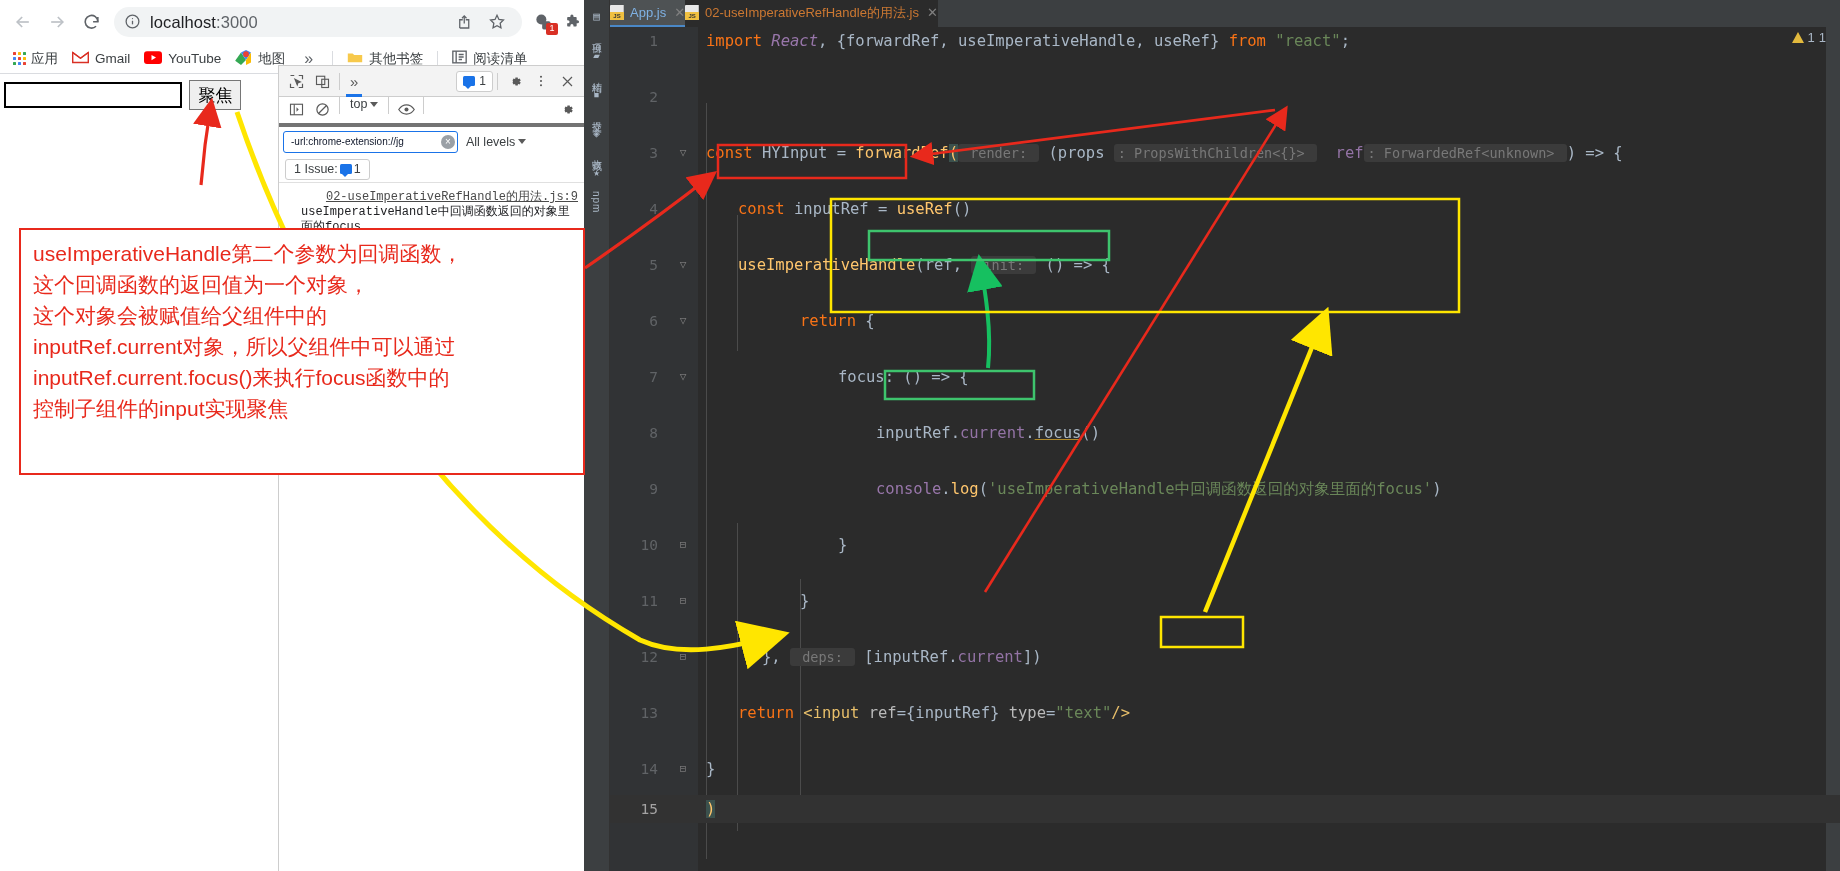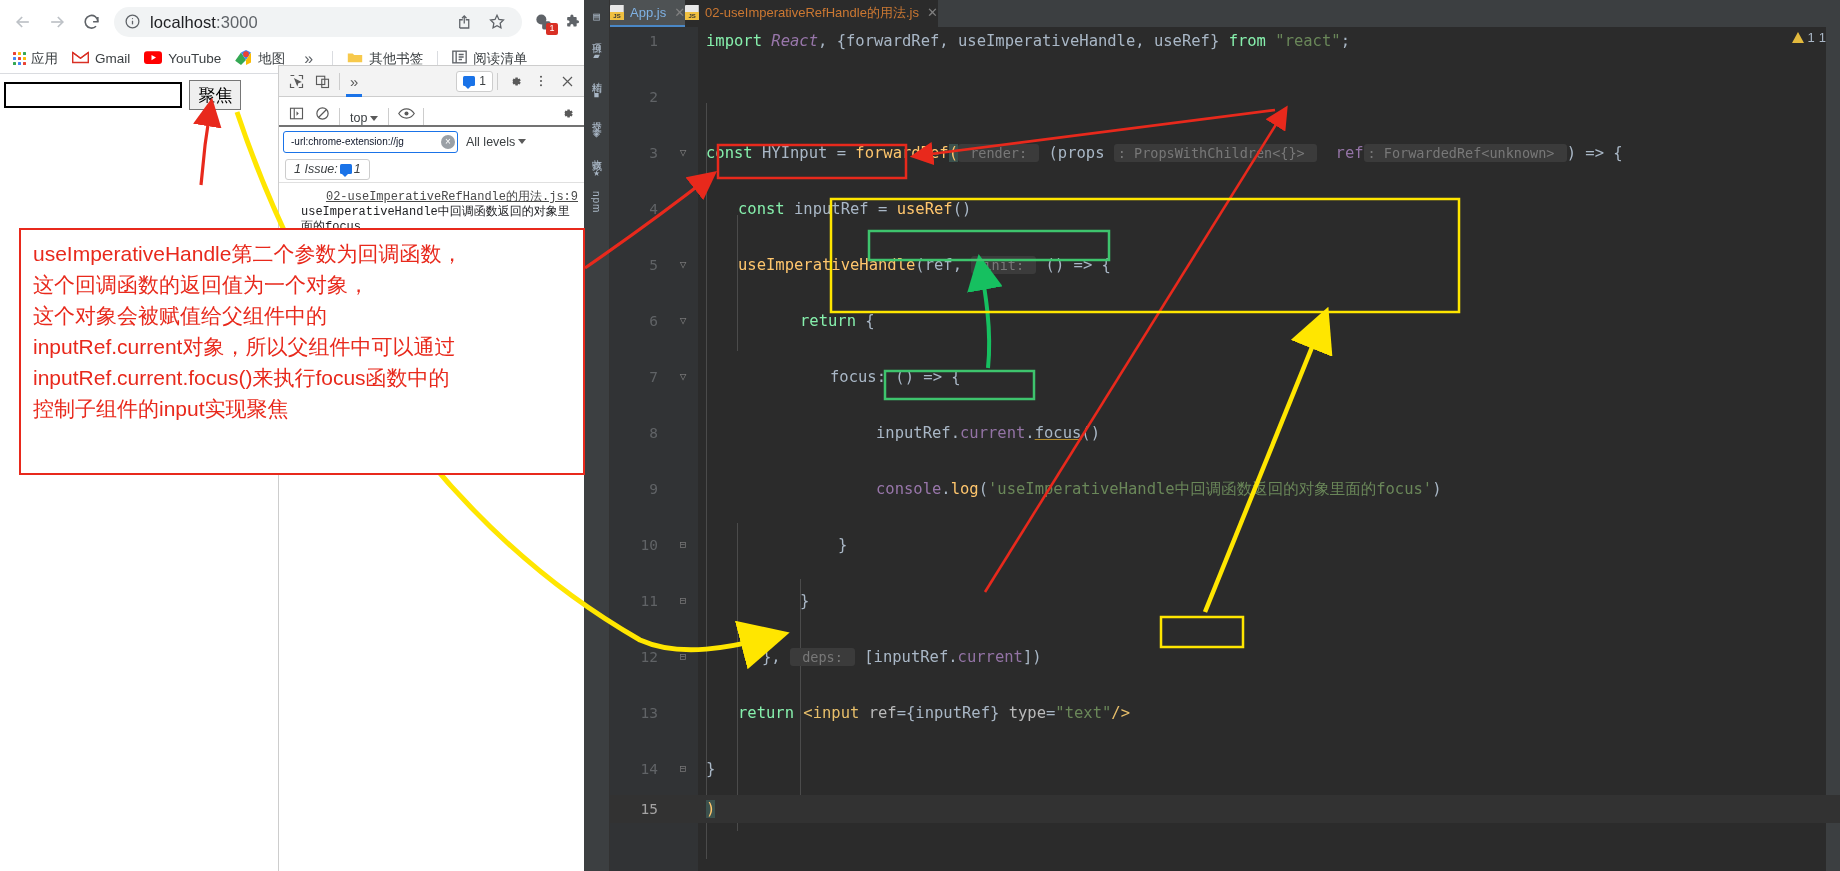--- a/index.html
+++ b/index.html
@@ -98,22 +98,22 @@
   .dt-more::after{content:"";position:absolute;left:2px;right:2px;bottom:-4px;height:3px;background:#1a73e8;}
   .issues-pill {
     margin-left:auto; display:flex;align-items:center;gap:4px;
     border:1px solid #cdcdcd; border-radius:3px; padding:1px 6px; height:21px;
     font-size:12px; color:#3c4043; background:#fff;
   }
   .msg-ico { width:12px;height:10px;background:#1a73e8;border-radius:1.5px;position:relative;flex:none; }
   .msg-ico::after{content:"";position:absolute;left:2px;bottom:-3px;border-left:3px solid transparent;border-right:3px solid transparent;border-top:3px solid #1a73e8;}
 
   .dt-filterbar {
-    height:30px; display:flex; align-items:flex-end; padding:0 4px;
-    border-bottom:2px solid #737373; background:#fff;
+    height:30px; display:flex; align-items:flex-start; padding:0 4px;
+    border-bottom:4px solid #737373; background:#fff;
   }
   .dt-ctx {
     font-size:12.5px; color:#3c4043; padding:0 6px; display:flex;align-items:center;gap:3px;
   }
   .caret-d { width:0;height:0;border-left:4px solid transparent;border-right:4px solid transparent;border-top:5px solid #5a5a5a; }
 
   .dt-filterrow {
     height:29px; display:flex; align-items:center; padding:2px 4px; background:#fff;
   }
   .filter-box {
@@ -129,21 +129,21 @@
     font-size:10px;line-height:14px;text-align:center;flex:none;
   }
   .levels { font-size:12.5px;color:#3c4043;display:flex;align-items:center;gap:3px;margin-left:8px; }
 
   .dt-issuerow {
     height:27px; display:flex; align-items:center; padding:0 6px;
     border-bottom:1px solid #e0e0e0; background:#fff;
   }
   .issue-chip {
     display:flex;align-items:center;gap:2px; border:1px solid #cdcdcd; border-radius:3px;
-    padding:1px 8px; height:21px; font-size:12.5px; color:#3c4043;font-style:italic;
+    padding:1px 8px; height:21px; font-size:12.5px; color:#3c4043;
   }
   .dt-console { padding:4px 0 0 0; background:#fff; }
   .console-row { padding:1px 6px 1px 22px; position:relative; }
   .console-link {
     font-family:"Liberation Mono", monospace; font-size:12px; color:#4a4a4a;
     text-decoration:underline; display:block; text-align:right; padding-right:0px;
   }
   .console-msg {
     font-family:"Liberation Mono", monospace; font-size:12px; color:#202124;
     line-height:15px; word-break:break-all;
@@ -209,21 +209,21 @@
     color:#606366; font-size:14.5px; font-family:"DejaVu Sans Mono", monospace;
   }
   .line.cur .ln { color:#a4a3a3; }
   .fold {
     position:absolute; left:66px; width:14px; text-align:center; color:#777;
     font-size:11px;
   }
   .code { position:absolute; left:96px; }
 
   
-  .kw { color:#86efac; }
+  .kw { color:#f97316; }
   .str { color:#6a8759; }
   .def { color:#a9b7c6; }
   .fn { color:#ffc66d; }
   .cls { color:#9876aa; font-style:italic; }
   .tag { color:#e8bf6a; }
   .attr { color:#bababa; }
   .field { color:#9373a5; }
   .italic-v { color:#9876aa; }
   .hint {
     background:#3b3b3b; color:#787878; font-size:13.5px; border-radius:3px;
@@ -563,21 +563,21 @@
         <div class="line" style="top:28px"><span class="ln">2</span></div>
 
         <div class="line" style="top:56px"><span class="ln">3</span><span class="fold">▽</span><span class="code"><span class="kw">const </span><span class="def">HYInput = </span><span class="fn">forwardRef</span><span class="brace-hl">(</span><span class="hint"> render: </span><span class="def"> (props </span><span class="hint">: PropsWithChildren&lt;{}&gt; </span><span class="def">  </span><span class="field">ref</span><span class="hint">: ForwardedRef&lt;unknown&gt; </span><span class="def">) =&gt; {</span></span></div>
 
         <div class="line" style="top:84px"><span class="ln">4</span><span class="code" style="left:128px"><span class="kw">const </span><span class="def">inputRef = </span><span class="fn">useRef</span><span class="def">()</span></span></div>
 
         <div class="line" style="top:112px"><span class="ln">5</span><span class="fold">▽</span><span class="code" style="left:128px"><span class="fn">useImperativeHandle</span><span class="def">(ref, </span><span class="hint"> init: </span><span class="def"> () =&gt; {</span></span></div>
 
         <div class="line" style="top:140px"><span class="ln">6</span><span class="fold">▽</span><span class="code" style="left:190px"><span class="kw">return</span><span class="def"> {</span></span></div>
 
-        <div class="line" style="top:168px"><span class="ln">7</span><span class="fold">▽</span><span class="code" style="left:220px"><span class="def">focus: () =&gt; {</span></span></div>
+        <div class="line" style="top:168px"><span class="ln">7</span><span class="fold">▽</span><span class="code" style="left:228px"><span class="def">focus: () =&gt; {</span></span></div>
 
         <div class="line" style="top:196px"><span class="ln">8</span><span class="code" style="left:266px"><span class="def">inputRef.</span><span class="field">current</span><span class="def">.</span><span class="def" style="text-decoration:underline; text-decoration-color:#b0892a;">focus</span><span class="def">()</span></span></div>
 
         <div class="line" style="top:224px"><span class="ln">9</span><span class="code" style="left:266px"><span class="italic-v">console</span><span class="def">.</span><span class="fn">log</span><span class="def">(</span><span class="str">'useImperativeHandle中回调函数返回的对象里面的focus'</span><span class="def">)</span></span></div>
 
         <div class="line" style="top:252px"><span class="ln">10</span><span class="fold">⊟</span><span class="code" style="left:228px"><span class="def">}</span></span></div>
 
         <div class="line" style="top:280px"><span class="ln">11</span><span class="fold">⊟</span><span class="code" style="left:190px"><span class="def">}</span></span></div>
 
         <div class="line" style="top:308px"><span class="ln">12</span><span class="fold">⊟</span><span class="code" style="left:152px"><span class="def">}, </span><span class="hint"> deps: </span><span class="def"> [inputRef.</span><span class="field">current</span><span class="def">])</span></span></div>

